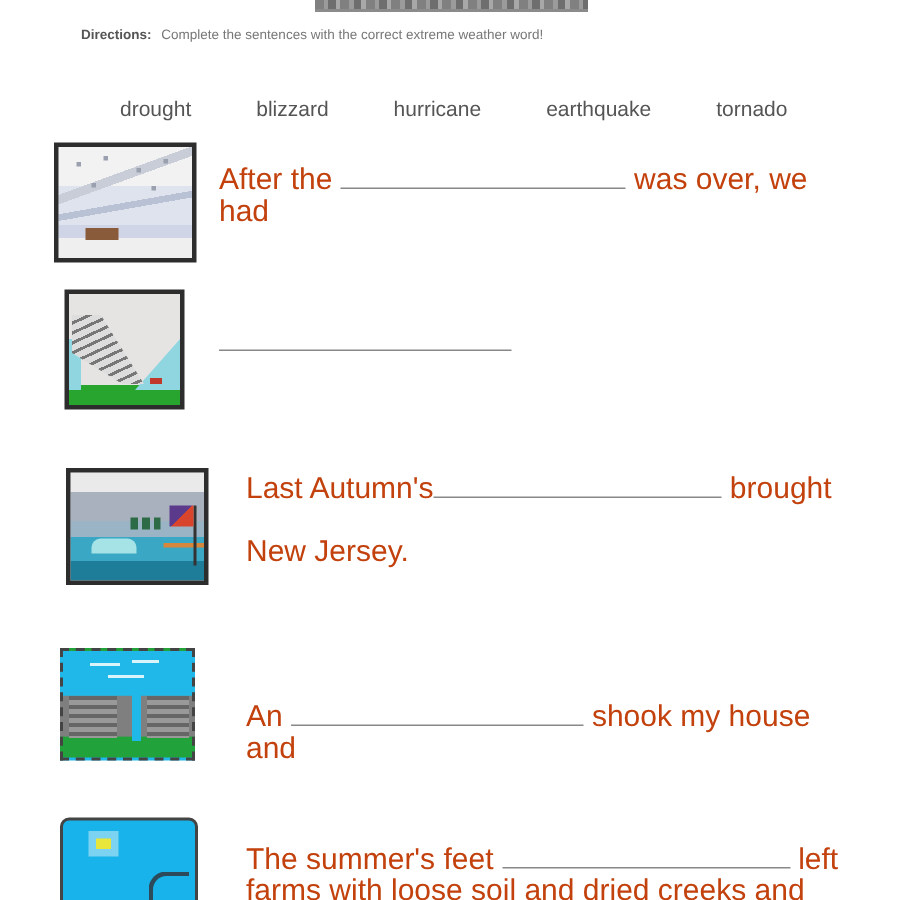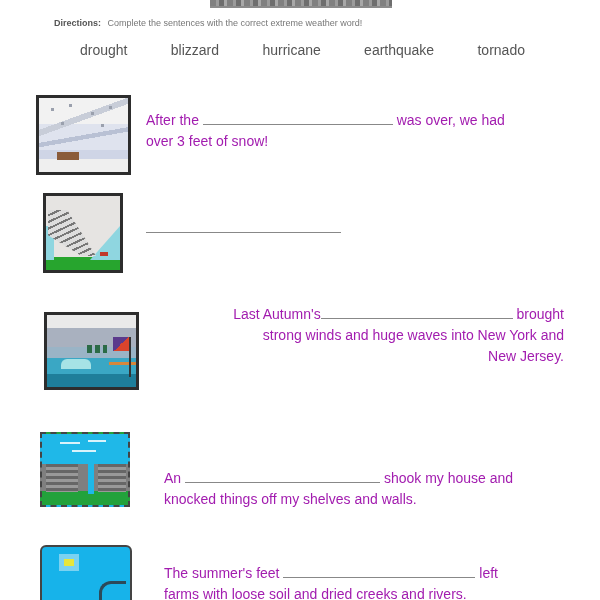--- a/index.html
+++ b/index.html
@@ -33,40 +33,40 @@
       color: #777;
       white-space: nowrap;
     }
     .directions .label {
       font-weight: bold;
       color: #555;
       margin-right: 4px;
     }
     .wordbank {
       position: absolute;
-      top: 42px;
+      top: 64px;
       left: 80px;
       width: 445px;
       display: flex;
       justify-content: space-between;
       font-size: 14px;
       color: #555;
       gap: 20px;
     }
     .pic {
       position: absolute;
       border: 3px solid #2d2d2d;
       box-sizing: border-box;
       overflow: hidden;
     }
     .sentence {
       position: absolute;
-      font-size: 14px;
+      font-size: 20px;
       line-height: 21px;
-      color: #a21caf;
+      color: #c2410c;
     }
     .blank {
       display: inline-block;
       border-bottom: 1px solid #888;
       height: 12px;
       vertical-align: baseline;
     }
 
     
     .pic-blizzard {
@@ -181,57 +181,55 @@
   <div class="flake" style="left:12px;top:10px"></div>
   <div class="flake" style="left:30px;top:6px"></div>
   <div class="flake" style="left:52px;top:14px"></div>
   <div class="flake" style="left:70px;top:8px"></div>
   <div class="flake" style="left:22px;top:24px"></div>
   <div class="flake" style="left:62px;top:26px"></div>
   <div class="house"></div>
 </div>
 <div class="sentence" style="left:146px; top:110px; width:420px;">
   <span>After the </span><span class="blank" style="width:190px"></span><span> was over, we had</span><br>
-  <span>over 3 feet of snow!</span>
 </div>
 
 <div class="pic pic-tornado">
   <div class="sky-l"></div>
   <div class="sky-r"></div>
   <div class="funnel"></div>
   <div class="car"></div>
 </div>
 <div class="sentence" style="left:146px; top:218px; width:420px;">
   <span class="blank" style="width:195px"></span><span></span><br>
 </div>
 
 <div class="pic pic-hurricane">
   <div class="trees"></div>
   <div class="wave"></div>
   <div class="orange"></div>
   <div class="pole"></div>
   <div class="flag"></div>
 </div>
-<div class="sentence" style="left:164px; top:304px; width:400px;text-align:right;">
+<div class="sentence" style="left:164px; top:316px; width:400px;">
   <span>Last Autumn's</span><span class="blank" style="width:192px"></span><span> brought</span><br>
-  <span>strong winds and huge waves into New York and</span><br>
+  <br>
   <span>New Jersey.</span>
 </div>
 
 <div class="pic pic-earthquake">
   <div class="cloud" style="left:18px;top:8px;width:20px"></div>
   <div class="cloud" style="left:46px;top:6px;width:18px"></div>
   <div class="cloud" style="left:30px;top:16px;width:24px"></div>
   <div class="bldg" style="left:4px;width:32px"></div>
   <div class="bldg" style="left:56px;width:28px"></div>
   <div class="crack"></div>
 </div>
 <div class="sentence" style="left:164px; top:468px; width:400px;">
   <span>An </span><span class="blank" style="width:195px"></span><span> shook my house and</span><br>
-  <span>knocked things off my shelves and walls.</span>
 </div>
 
 <div class="pic pic-drought">
   <div class="sun"></div>
   <div class="land"></div>
 </div>
 <div class="sentence" style="left:164px; top:563px; width:420px;">
   <span>The summer's feet </span><span class="blank" style="width:192px"></span><span> left</span><br>
   <span>farms with loose soil and dried creeks and rivers.</span>
 </div>

